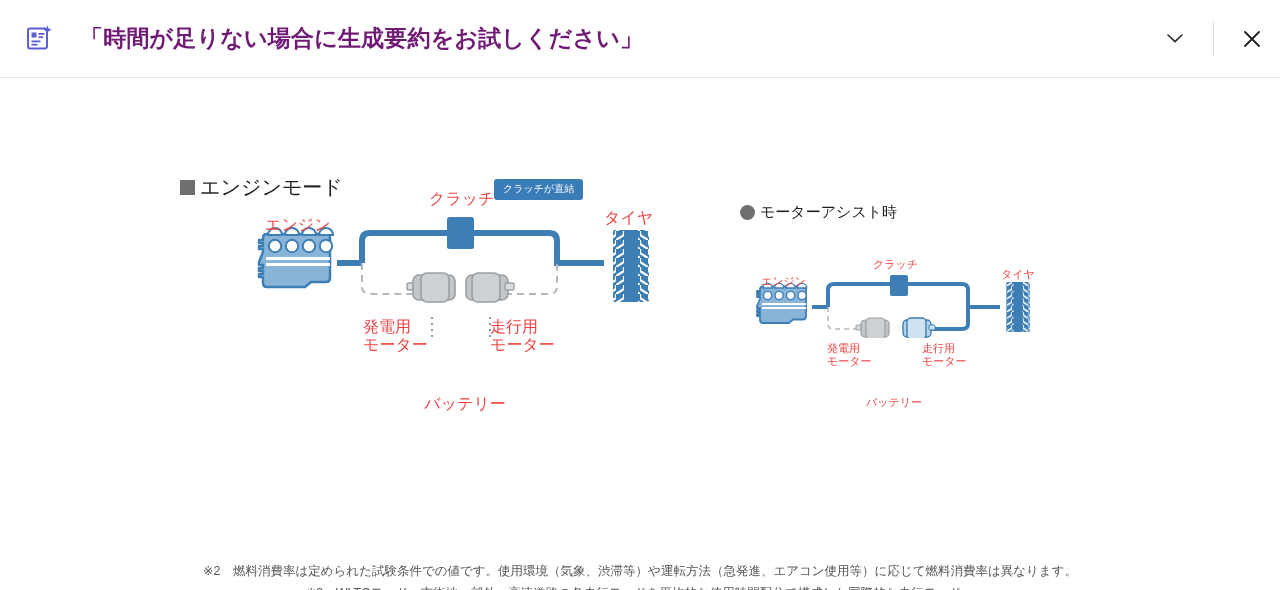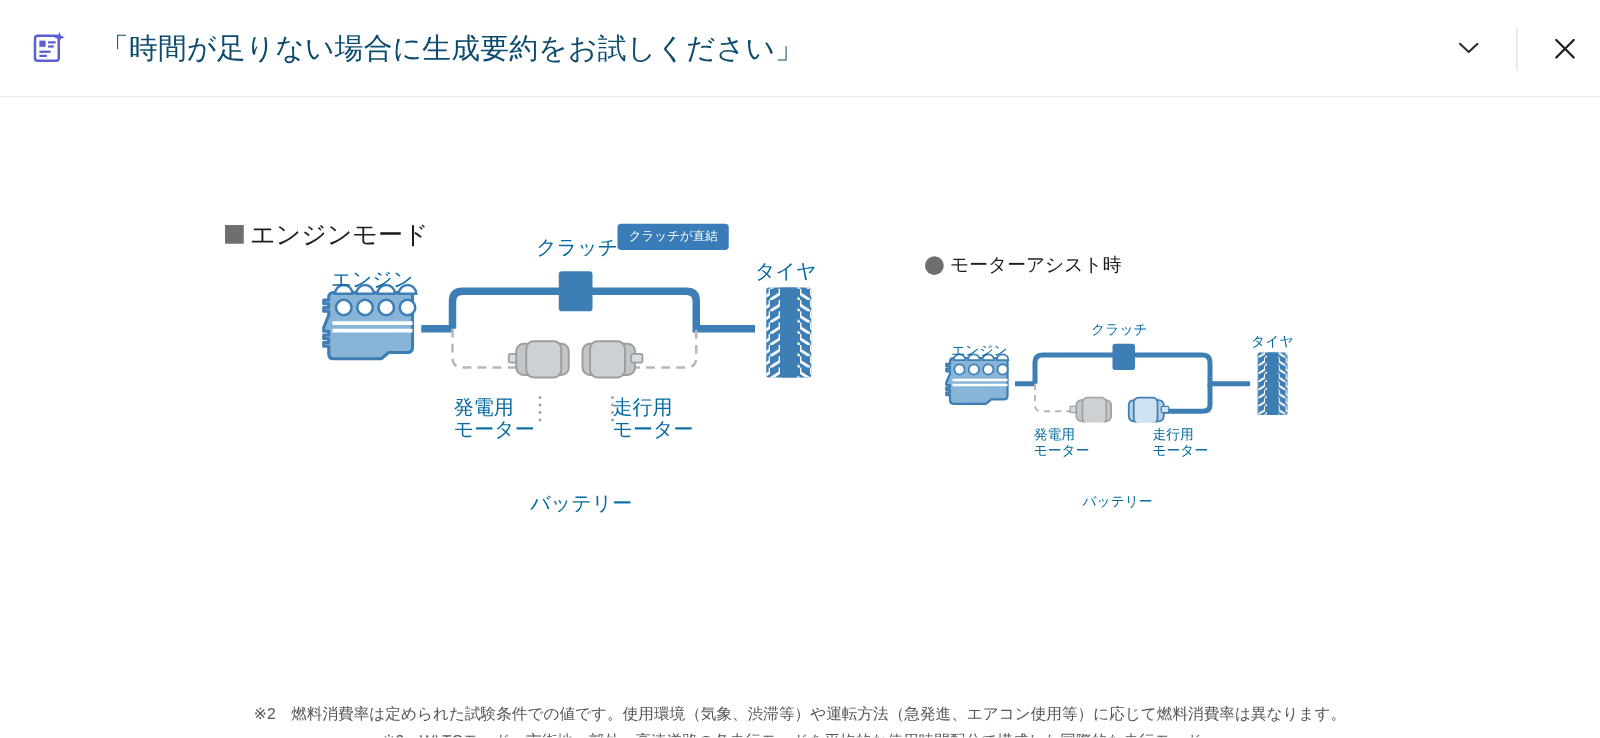--- a/index.html
+++ b/index.html
@@ -21,24 +21,24 @@
     padding: 0 0 0 20px;
   }
   .header-icon {
     width: 40px; height: 40px;
     display: flex; align-items: center; justify-content: center;
     flex: 0 0 auto;
   }
   .header-title {
     margin-left: 20px;
     font-size: 23px;
-    color: #0c4a6e;
+    color: #701a75;
     letter-spacing: 0.2px;
     white-space: nowrap;
-    font-weight: 400;
+    font-weight: 700;
   }
   .header-actions {
     margin-left: auto;
     display: flex;
     align-items: center;
     height: 100%;
   }
   .hdr-btn {
     width: 56px; height: 78px;
     display: flex; align-items: center; justify-content: center;
@@ -80,21 +80,21 @@
     width: 15px; height: 15px; background: #6f6f6f; display: inline-block;
   }
   .marker-circle {
     width: 15px; height: 15px; background: #6f6f6f; border-radius: 50%;
     display: inline-block;
   }
 
   .lbl {
     position: absolute;
     font-size: 16px;
-    color: #0369a1;
+    color: #ef4444;
     white-space: nowrap;
     text-align: center;
     line-height: 1.15;
     font-family: Liberation Serif, serif;
   }
   .lbl.sm { font-size: 11px; }
 
   .badge {
     position: absolute;
     background: #3a7cb8;

